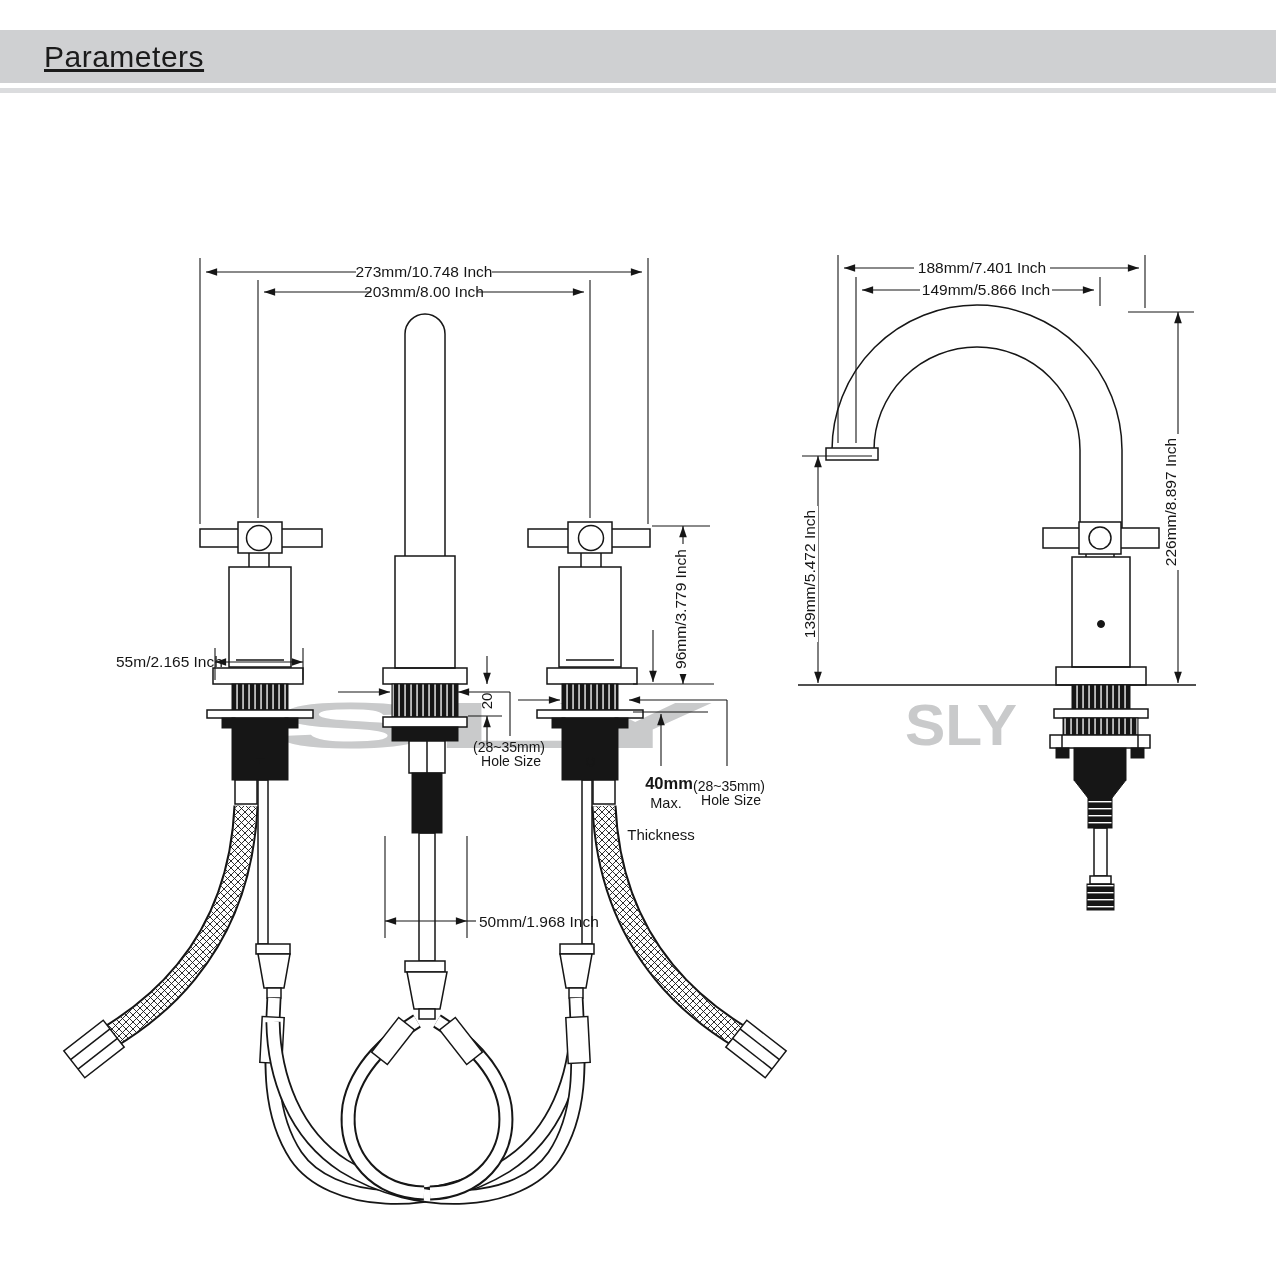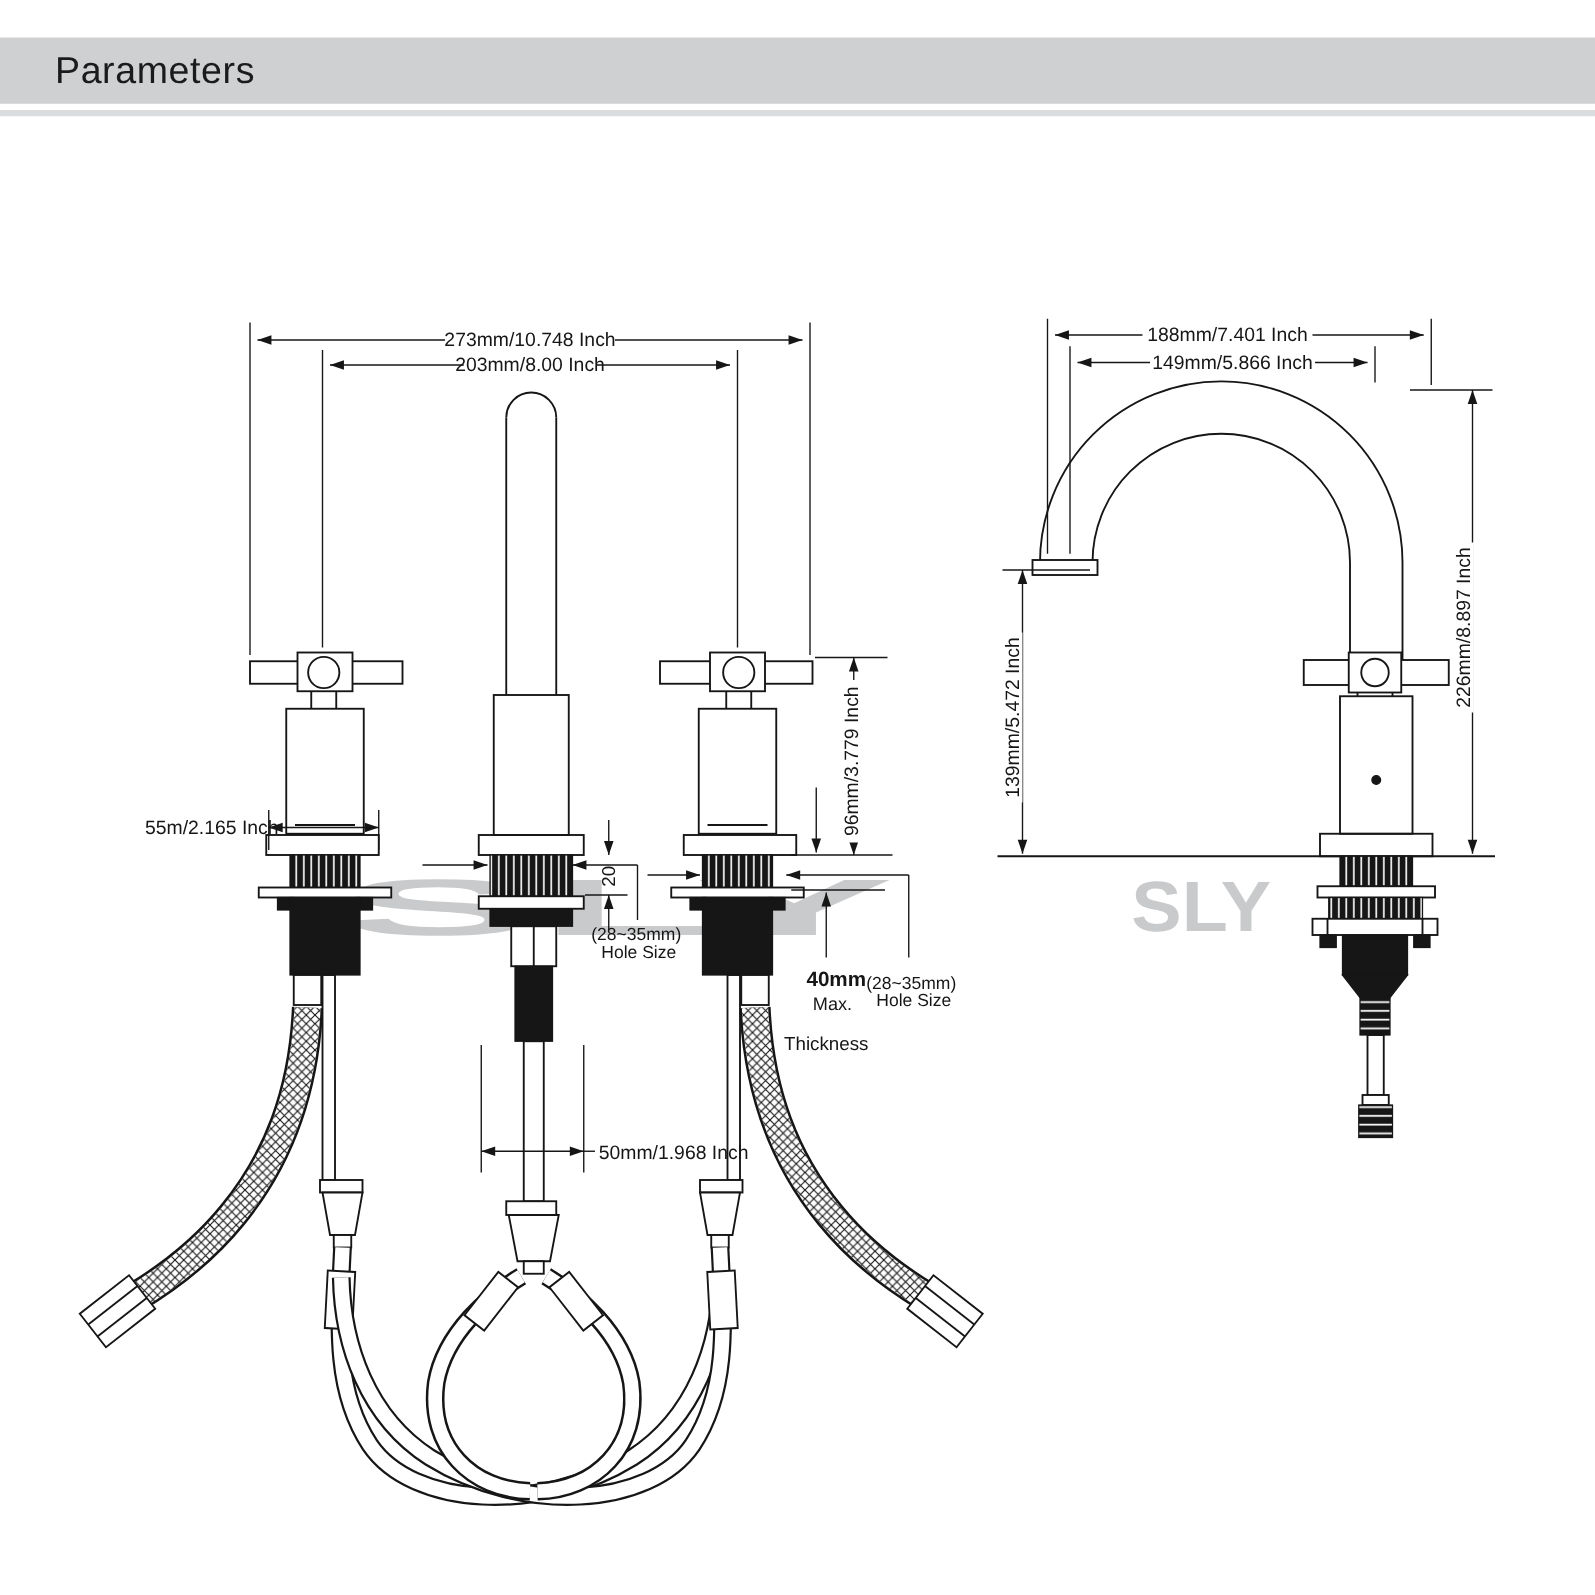--- a/index.html
+++ b/index.html
@@ -1,21 +1,21 @@
 <!DOCTYPE html>
 <html><head>
 <meta charset="utf-8">
 <style>
   html,body{margin:0;padding:0;background:#fff;}
   body{width:1276px;height:1276px;position:relative;overflow:hidden;
        font-family:"Liberation Sans", sans-serif;}
   .header-band{position:absolute;top:30px;left:0;width:1276px;height:53px;
        background:#cfd0d2;}
   .header-title{margin-left:44px;line-height:53px;font-size:30px;color:#1b1b1b;
-       letter-spacing:0.5px;}
+       letter-spacing:0.5px;text-decoration:underline;}
   .header-subband{position:absolute;top:88px;left:0;width:1276px;height:5px;
        background:#dbdcde;}
   svg{position:absolute;top:0;left:0;}
   svg text{font-family:"Liberation Sans", sans-serif;fill:#161616;}
   .dim{stroke:#161616;stroke-width:1.1;fill:none;}
   .ln{stroke:#161616;stroke-width:1.5;fill:none;}
   .lnf{stroke:#161616;stroke-width:1.5;fill:#fff;}
   .blk{fill:#161616;stroke:#161616;stroke-width:1;}
   .dimtxt{font-size:15.5px;}
   .smalltxt{font-size:14px;}

